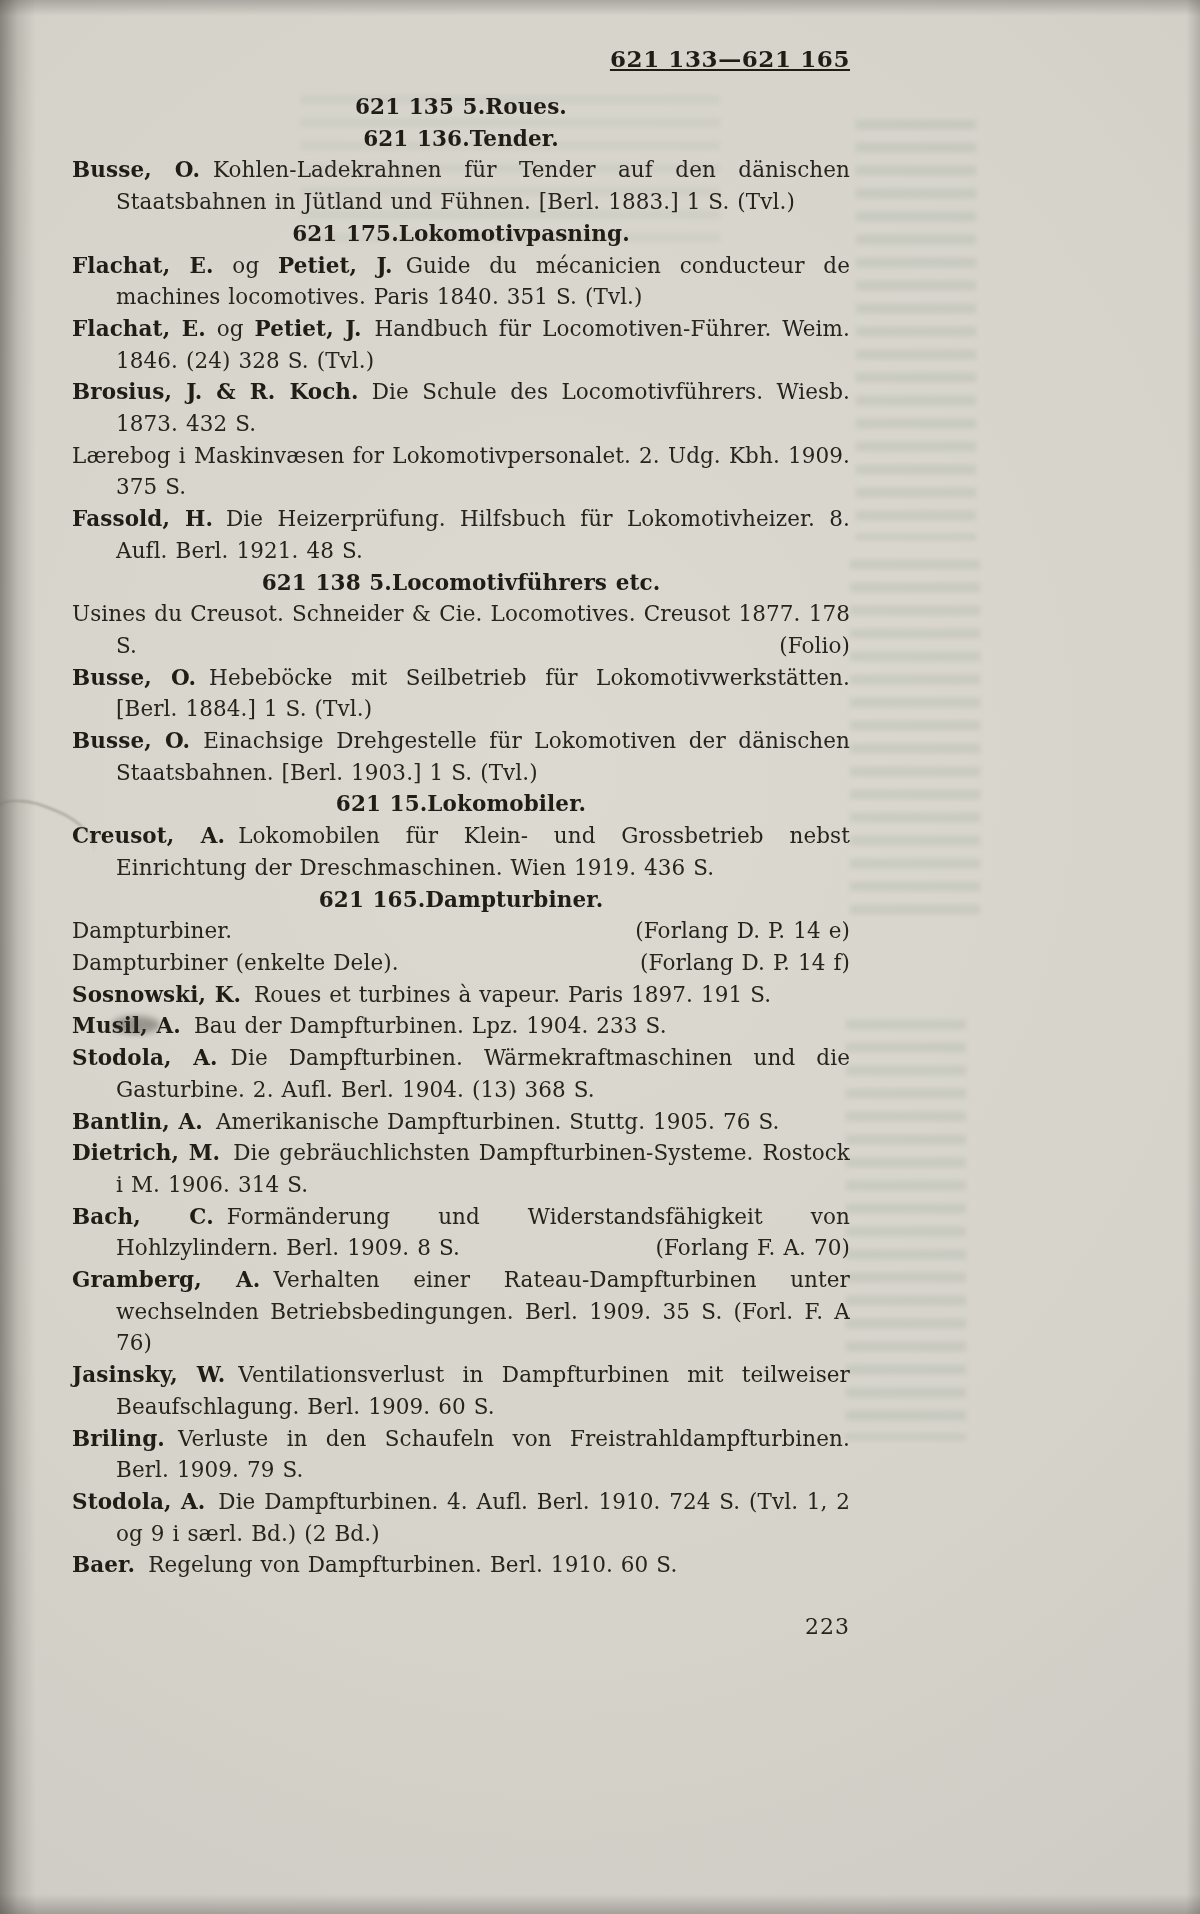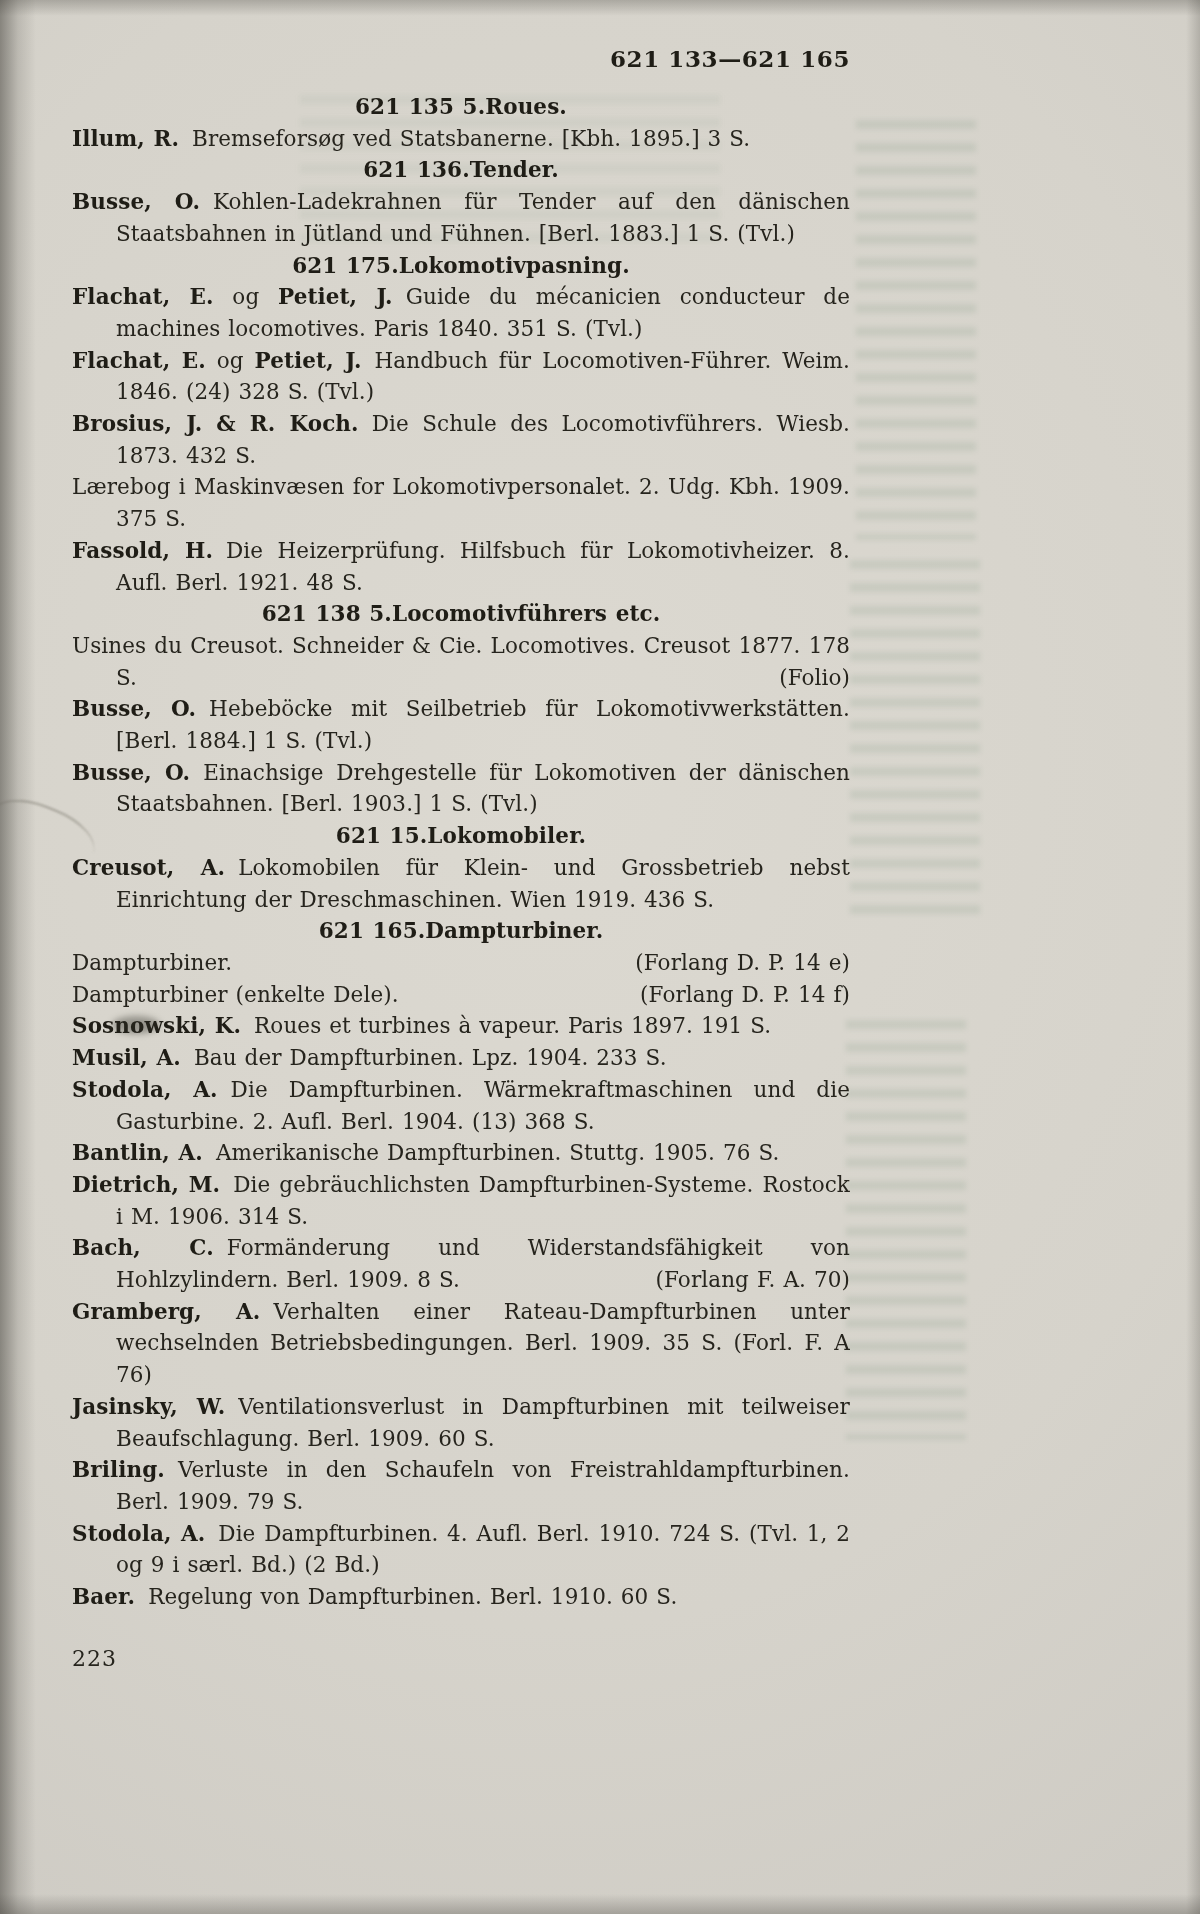--- a/index.html
+++ b/index.html
@@ -59,58 +59,57 @@
   .smudge {
     position: absolute; left: 112px; top: 1016px; width: 48px; height: 18px;
     background: rgba(44,44,38,.38); border-radius: 50%;
     filter: blur(3px); pointer-events: none;
   }
   
   .content { position: absolute; left: 72px; top: 44px; width: 778px; }
   .header-range {
     text-align: right; font-weight: bold;
     font-size: 23px; line-height: 30px; letter-spacing: .6px;
-    color: #1f1d16; margin-bottom: 17px;
+    color: #1f1d16; margin-bottom: 17px; text-decoration: underline;
   }
   .entries {
     font-size: 21.5px; line-height: 31.7px;
     text-align: justify; word-spacing: 1px; letter-spacing: .1px;
   }
   .entry { margin: 0; }
   .entry.item { padding-left: 44px; text-indent: -44px; }
   .heading {
     display: flex; justify-content: center;
     font-weight: bold; color: #1f1d16;
   }
   .lead { margin-right: 13px; }
   .lead .b { font-weight: bold; color: #1f1d16; }
   .note { float: right; }
   .page-number {
-    text-align: left; font-size: 22px; line-height: 30px;
+    text-align: right; font-size: 22px; line-height: 30px;
     margin-top: 31px; letter-spacing: 1px;
   }
 </style>
 </head>
 <body>
 
 <div class="page">
   <div class="bleed b4"></div>
   <div class="bleed b1"></div>
   <div class="bleed b2"></div>
   <div class="bleed b3"></div>
 
   <div class="content">
     <div class="header-range">621 133—621 165</div>
 
     <div class="entries">
         <div class="entry heading">
           <span class="num">621 135 5.</span>
           <span class="cat">Roues.</span>
         </div>
-        <p class="entry item"><span class="lead"><span class="b">Illum, R.</span></span>Bremseforsøg ved Statsbanerne. [Kbh. 1895.] 3 S.</p>
         <div class="entry heading">
           <span class="num">621 136.</span>
           <span class="cat">Tender.</span>
         </div>
         <p class="entry item"><span class="lead"><span class="b">Busse, O.</span></span>Kohlen-Ladekrahnen für Tender auf den dänischen Staatsbahnen in Jütland und Fühnen. [Berl. 1883.] 1 S. (Tvl.)</p>
         <div class="entry heading">
           <span class="num">621 175.</span>
           <span class="cat">Lokomotivpasning.</span>
         </div>
         <p class="entry item"><span class="lead"><span class="b">Flachat, E.</span><span> og </span><span class="b">Petiet, J.</span></span>Guide du mécanicien conducteur de machines locomotives. Paris 1840. 351 S. (Tvl.)</p>

